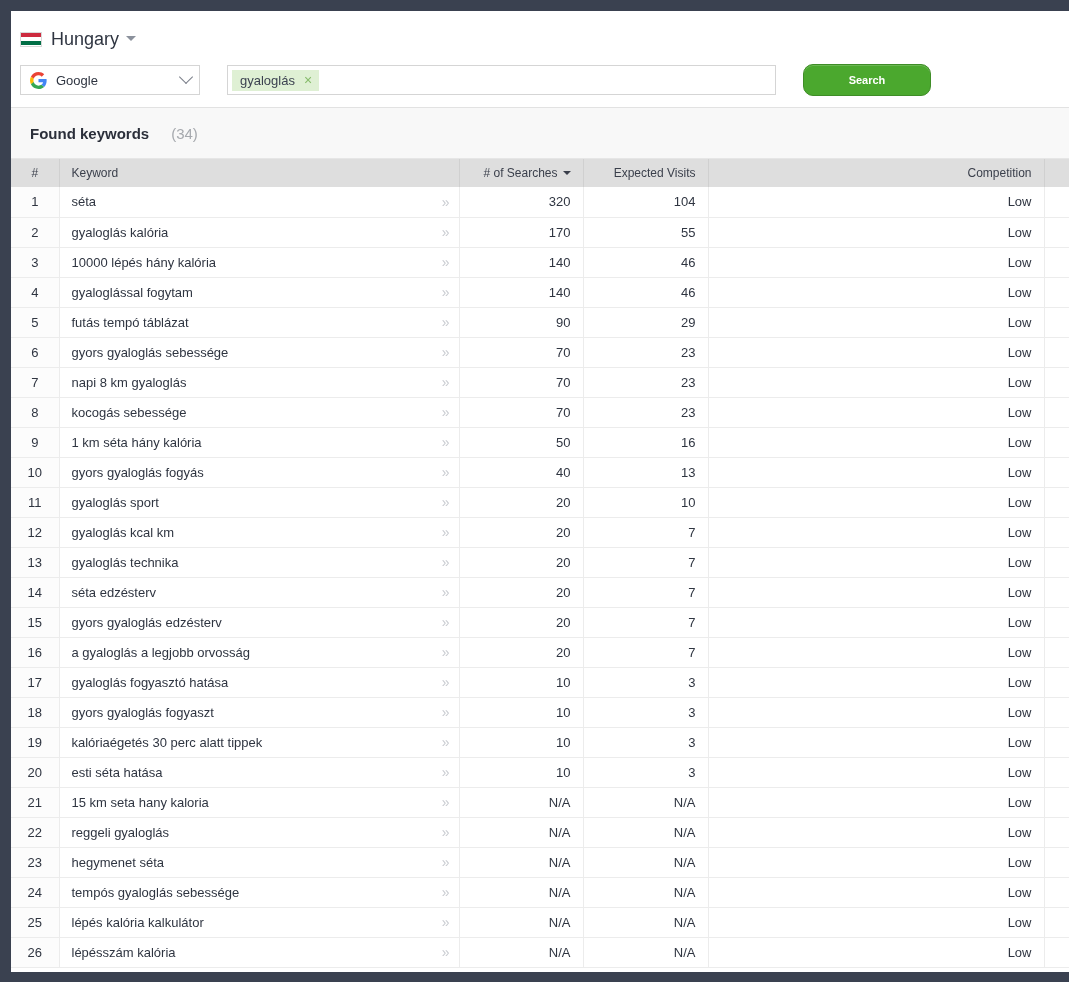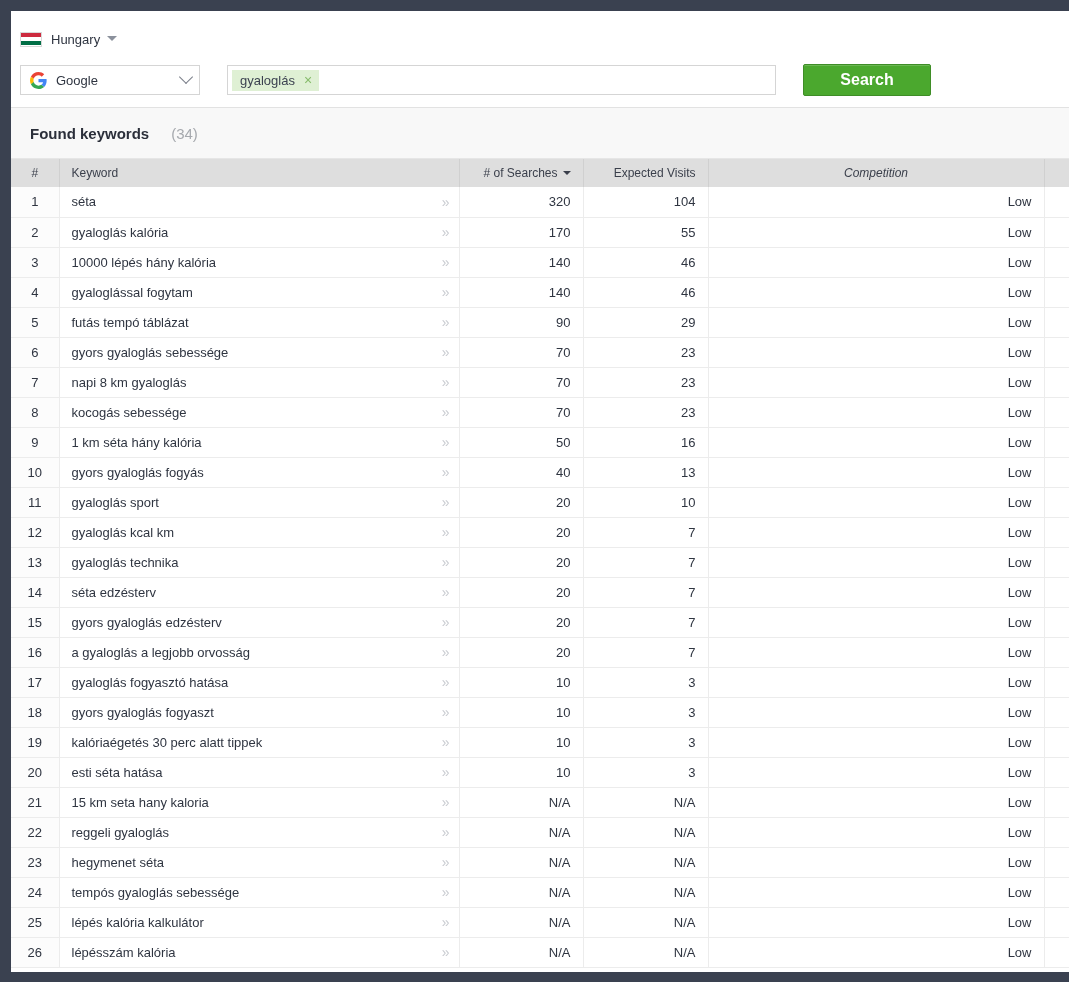--- a/index.html
+++ b/index.html
@@ -57,21 +57,21 @@
     display: inline-block;
     border: 1px solid #d8d8d8;
     box-sizing: border-box;
     overflow: hidden;
     flex: 0 0 auto;
     position: relative;
   }
   .flag-stripe { height: 33.34%; width: 100%; display: block; }
   #country-name {
     margin-left: 9px;
-    font-size: 13px;
+    font-size: 18px;
     color: #2f3541;
   }
   .caret-down {
     display: inline-block;
     margin-left: 7px;
     width: 0; height: 0;
     border-left: 5px solid transparent;
     border-right: 5px solid transparent;
     border-top: 5px solid #8b919c;
     vertical-align: middle;
@@ -141,25 +141,25 @@
     cursor: pointer;
     font-weight: 400;
   }
   #search-button {
     margin-left: 11px;
     width: 128px;
     height: 32px;
     background: #4ba82e;
     border: 1px solid #3f8d27;
     color: #ffffff;
-    font-size: 16px;
+    font-size: 11px;
     font-weight: bold;
     font-family: "Liberation Sans", sans-serif;
     cursor: pointer;
-    border-radius: 2px;
+    border-radius: 10px;
     box-shadow: inset 0 1px 0 rgba(255,255,255,0.18);
   }
 
   
   #results-header {
     background: #f8f8f8;
     height: 51px;
     display: flex;
     align-items: center;
     padding-left: 19px;
@@ -192,21 +192,21 @@
     font-size: 12px;
     padding: 0 12px;
     box-sizing: border-box;
     border-right: 1px solid #d0d0d0;
     white-space: nowrap;
   }
   th.th-num      { width: 48px;  text-align: center; padding: 0; }
   th.th-keyword  { width: 400px; text-align: left; padding-left: 9px; }
   th.th-searches { width: 124px; text-align: right; background: #d5d5d5; cursor: pointer; }
   th.th-visits   { width: 125px; text-align: right; cursor: pointer; }
-  th.th-comp     { width: 336px; text-align: center; cursor: pointer; font-style: italic; }
+  th.th-comp     { width: 336px; text-align: right; cursor: pointer; }
   th.th-extra    { width: 25px;  border-right: none; }
 
   .sort-arrow {
     display: inline-block;
     margin-left: 5px;
     width: 0; height: 0;
     border-left: 4px solid transparent;
     border-right: 4px solid transparent;
     border-top: 4px solid #3a3f4b;
     vertical-align: middle;

